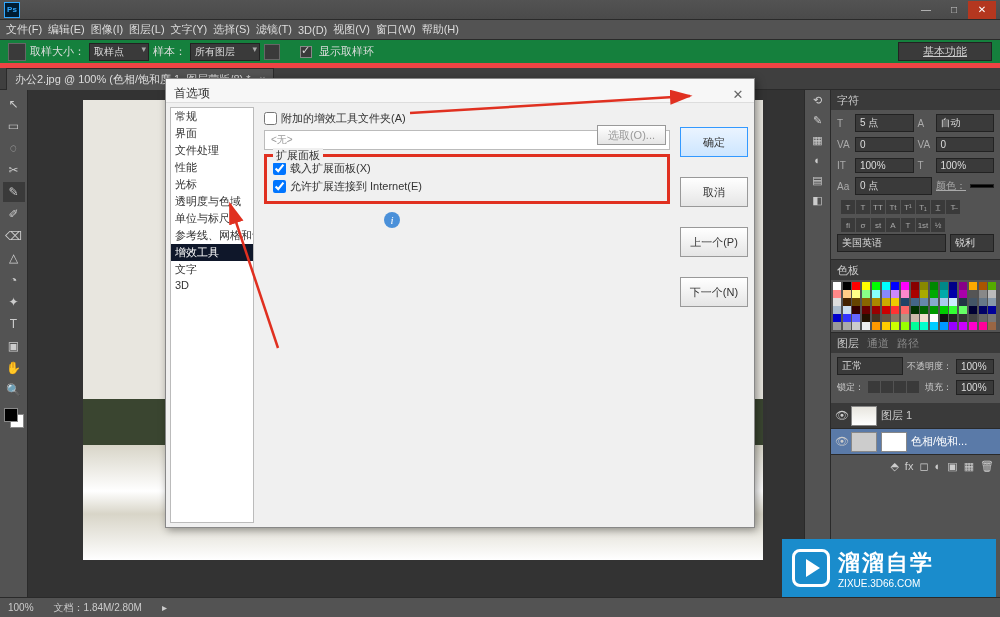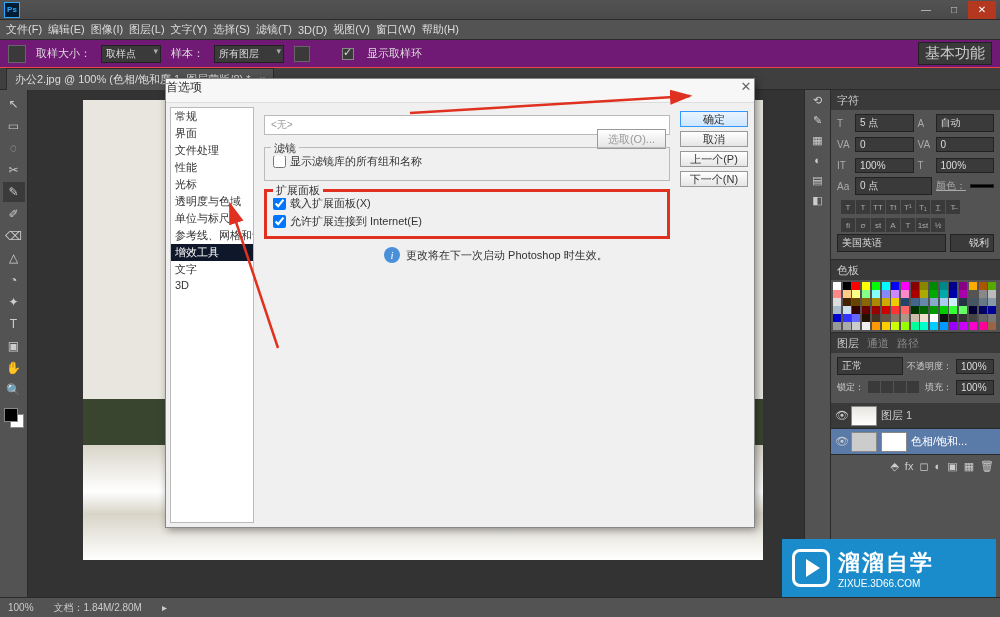--- a/index.html
+++ b/index.html
@@ -10,28 +10,28 @@
 .ps-logo { width: 16px; height: 16px; background: #001d33; border: 1px solid #31a8ff; display: flex; align-items: center; justify-content: center; font-size: 8px; font-weight: bold; color: #31a8ff; margin-right: 6px;}
 .win-controls { margin-left: auto; display: flex; gap: 0; }
 .win-btn { width: 28px; height: 18px; display: flex; align-items: center; justify-content: center; color: #ccc; font-size: 10px; }
 .win-btn.close { background: #b4371f; color: #fff; }
 
 
 .menubar { height: 20px; background: #535353; display: flex; align-items: center; padding-left: 6px; border-bottom: 1px solid #2a2a2a;}
 .menubar span { margin-right: 6px; font-size: 11px; color: #ddd; }
 
 
-.optbar { height: 28px; background: #701a75; display: flex; align-items: center; padding: 0 8px; border-bottom: 1px solid #ef4444; gap: 10px;}
+.optbar { height: 28px; background: #15803d; display: flex; align-items: center; padding: 0 8px; border-bottom: 5px solid #ef4444; gap: 4px;}
 .optbar .icon { width: 18px; height: 18px; background: #3a3a3a; border: 1px solid #666; }
 .optbar label { font-size: 11px; color: #ddd; }
 .optbar .dropdown { background: #3a3a3a; border: 1px solid #222; color: #ddd; font-size: 10px; padding: 1px 14px 1px 4px; position: relative;}
 .optbar .dropdown::after { content: "▾"; position: absolute; right: 2px; top: 0; font-size: 9px; color: #aaa; }
 .optbar .chk { width: 12px; height: 12px; border: 1px solid #888; background: #3a3a3a; display:inline-block; margin-right:3px; position:relative;}
 .optbar .chk.on::after { content:"✓"; position:absolute; top:-3px; left:0; font-size:11px; color:#ddd;}
-.right-thing { margin-left: auto; background: #3a3a3a; border: 1px solid #222; padding: 1px 6px; font-size: 15px;}
+.right-thing { margin-left: auto; background: #3a3a3a; border: 1px solid #222; padding: 1px 24px; font-size: 11px; text-decoration: underline;}
 
 
 .doctab-bar { height: 22px; background: #3f3f3f; border-bottom: 1px solid #2a2a2a; display: flex; align-items: center; padding-left: 6px;}
 .doctab { font-size: 11px; color: #ddd; padding: 3px 8px; background: #535353; border: 1px solid #2a2a2a; border-bottom: none; position: relative;}
 .doctab .x { margin-left: 6px; color: #aaa; font-size: 10px;}
 
 
 .main { display: flex; height: 523px; }
 .toolbox { width: 28px; background: #535353; border-right: 1px solid #2a2a2a; display: flex; flex-direction: column; align-items: center; padding-top: 4px; gap: 2px;}
 .toolbox .tool { width: 22px; height: 20px; display:flex; align-items:center; justify-content:center; color:#ccc; font-size:12px;}
@@ -57,29 +57,29 @@
 .para-icons { display:flex; gap:1px; flex-wrap:wrap; padding:2px 4px;}
 .para-icons span { width:14px; height:14px; background:#3a3a3a; display:flex; align-items:center; justify-content:center; font-size:8px; color:#aaa;}
 
 .layers-panel .layer-row { display:flex; align-items:center; gap:4px; padding:3px 4px; background:#3a3a3a; border-bottom:1px solid #2a2a2a; height:26px;}
 .layers-panel .layer-row.sel { background: #5a7aa8;}
 .layers-panel .thumb { width: 26px; height: 20px; background:#fff; border:1px solid #888;}
 .layers-panel .eye { width:12px; font-size:11px;}
 
 
 .dialog { position: absolute; top: 78px; left: 165px; width: 590px; height: 450px; background: #f0f0f0; border: 1px solid #888; box-shadow: 2px 2px 8px rgba(0,0,0,.4); display:flex; flex-direction:column;}
-.dlg-title { height: 24px; display:flex; align-items:flex-start; padding: 0 0; font-size: 12px; color:#333; background:#f7f7f7; border-bottom:1px solid #ddd;}
+.dlg-title { height: 24px; display:flex; align-items:flex-end; padding: 0 8px; font-size: 12px; color:#333; background:#f7f7f7; border-bottom:1px solid #ddd;}
 .dlg-title .x { margin-left:auto; font-size:13px; color:#666; width:16px; text-align:center;}
 .dlg-body { flex:1; display:flex;}
 .dlg-side { width: 84px; background:#fff; border:1px solid #bbb; margin:4px 0 4px 4px; font-size:11px; color:#333; overflow:hidden;}
 .dlg-side div { padding: 1px 4px; white-space:nowrap;}
 .dlg-side div.sel { background:#0f172a; color:#fff;}
 .dlg-main { flex:1; padding: 8px 4px 8px 10px; font-size:11px; color:#333; position:relative;}
 .dlg-buttons { width:80px; padding:8px 6px; display:flex; flex-direction:column; gap:4px;}
-.dlg-buttons button { height:16px; font-size:11px; border:1px solid #999; background:linear-gradient(#fff,#e5e5e5); color:#333;}
+.dlg-buttons button { height:30px; font-size:11px; border:1px solid #999; background:linear-gradient(#fff,#e5e5e5); color:#333;margin-top:16px;}
 .dlg-buttons button.primary { border:1px solid #3399ff; background:linear-gradient(#eaf4ff,#cde6ff);}
 
 .fieldset { border:1px solid #bbb; margin-bottom:8px; padding: 6px 8px 8px; position:relative;}
 .fieldset legend, .fieldset .legend { position:absolute; top:-7px; left:6px; background:#f0f0f0; padding:0 3px; font-size:11px; color:#333;}
 .chkrow { display:flex; align-items:center; gap:4px; margin-bottom:3px; font-size:11px;}
 .chkrow input { margin:0;}
 .ext-box { border: 3px solid #e03020; padding: 4px 6px; margin-top:4px;}
 .ext-box .legend { top: -9px; background:#f0f0f0; color:#333;}
 .info-row { display:flex; align-items:center; gap:6px; margin-top:6px; padding-left:120px;}
 .info-icon { width:16px; height:16px; border-radius:50%; background:#4a90d9; color:#fff; display:flex; align-items:center; justify-content:center; font-size:11px; font-style:italic; font-family:serif;}
@@ -227,21 +227,21 @@
           <span>fi</span>
             <span>σ</span>
             <span>st</span>
             <span>A</span>
             <span>T</span>
             <span>1st</span>
             <span>½</span>
         </div>
         <div class="row">
             <div class="fld">美国英语</div>
-            <div class="fld" style="flex:0 0 44px;text-align:right;">锐利</div>
+            <div class="fld" style="flex:0 0 44px;">锐利</div>
           </div>
       </div>
     </div>
 
     <div class="panel">
       <div class="panel-tab">
           <span>色板</span>
         </div>
       <div class="swatches" id="swatch-grid">
           <div style="background: rgb(255, 255, 255);"></div>
@@ -412,47 +412,43 @@
       <div>光标</div>
       <div>透明度与色域</div>
       <div>单位与标尺</div>
       <div>参考线、网格和切片</div>
       <div class="sel">增效工具</div>
       <div>文字</div>
       <div>3D</div>
     </div>
     <div class="dlg-main">
       <div style="position:relative;">
+        <div class="chkrow">
+          <input type="checkbox" style="">
+          <span>附加的增效工具文件夹(A)</span>
+        </div>
         <div class="greybox">&lt;无&gt;</div>
         <button class="selbtn" disabled="" style="color:#999;">选取(O)...</button>
       </div>
 
-      <div class="fieldset" style="margin-top:12px;">
-        <span class="legend">滤镜</span>
-        <div class="chkrow">
-          <input type="checkbox" style="">
-          <span>显示滤镜库的所有组和名称</span>
-        </div>
-      </div>
 
       <div class="fieldset ext-box">
         <span class="legend">扩展面板</span>
         <div class="chkrow">
           <input type="checkbox" checked="" style="">
           <span>载入扩展面板(X)</span>
         </div>
         <div class="chkrow">
           <input type="checkbox" checked="" style="">
           <span>允许扩展连接到 Internet(E)</span>
         </div>
       </div>
 
       <div class="info-row">
         <div class="info-icon">i</div>
-        <span>更改将在下一次启动 Photoshop 时生效。</span>
       </div>
     </div>
     <div class="dlg-buttons">
       <button class="primary">确定</button>
       <button>取消</button>
       <button>上一个(P)</button>
       <button>下一个(N)</button>
     </div>
   </div>
 </div>

